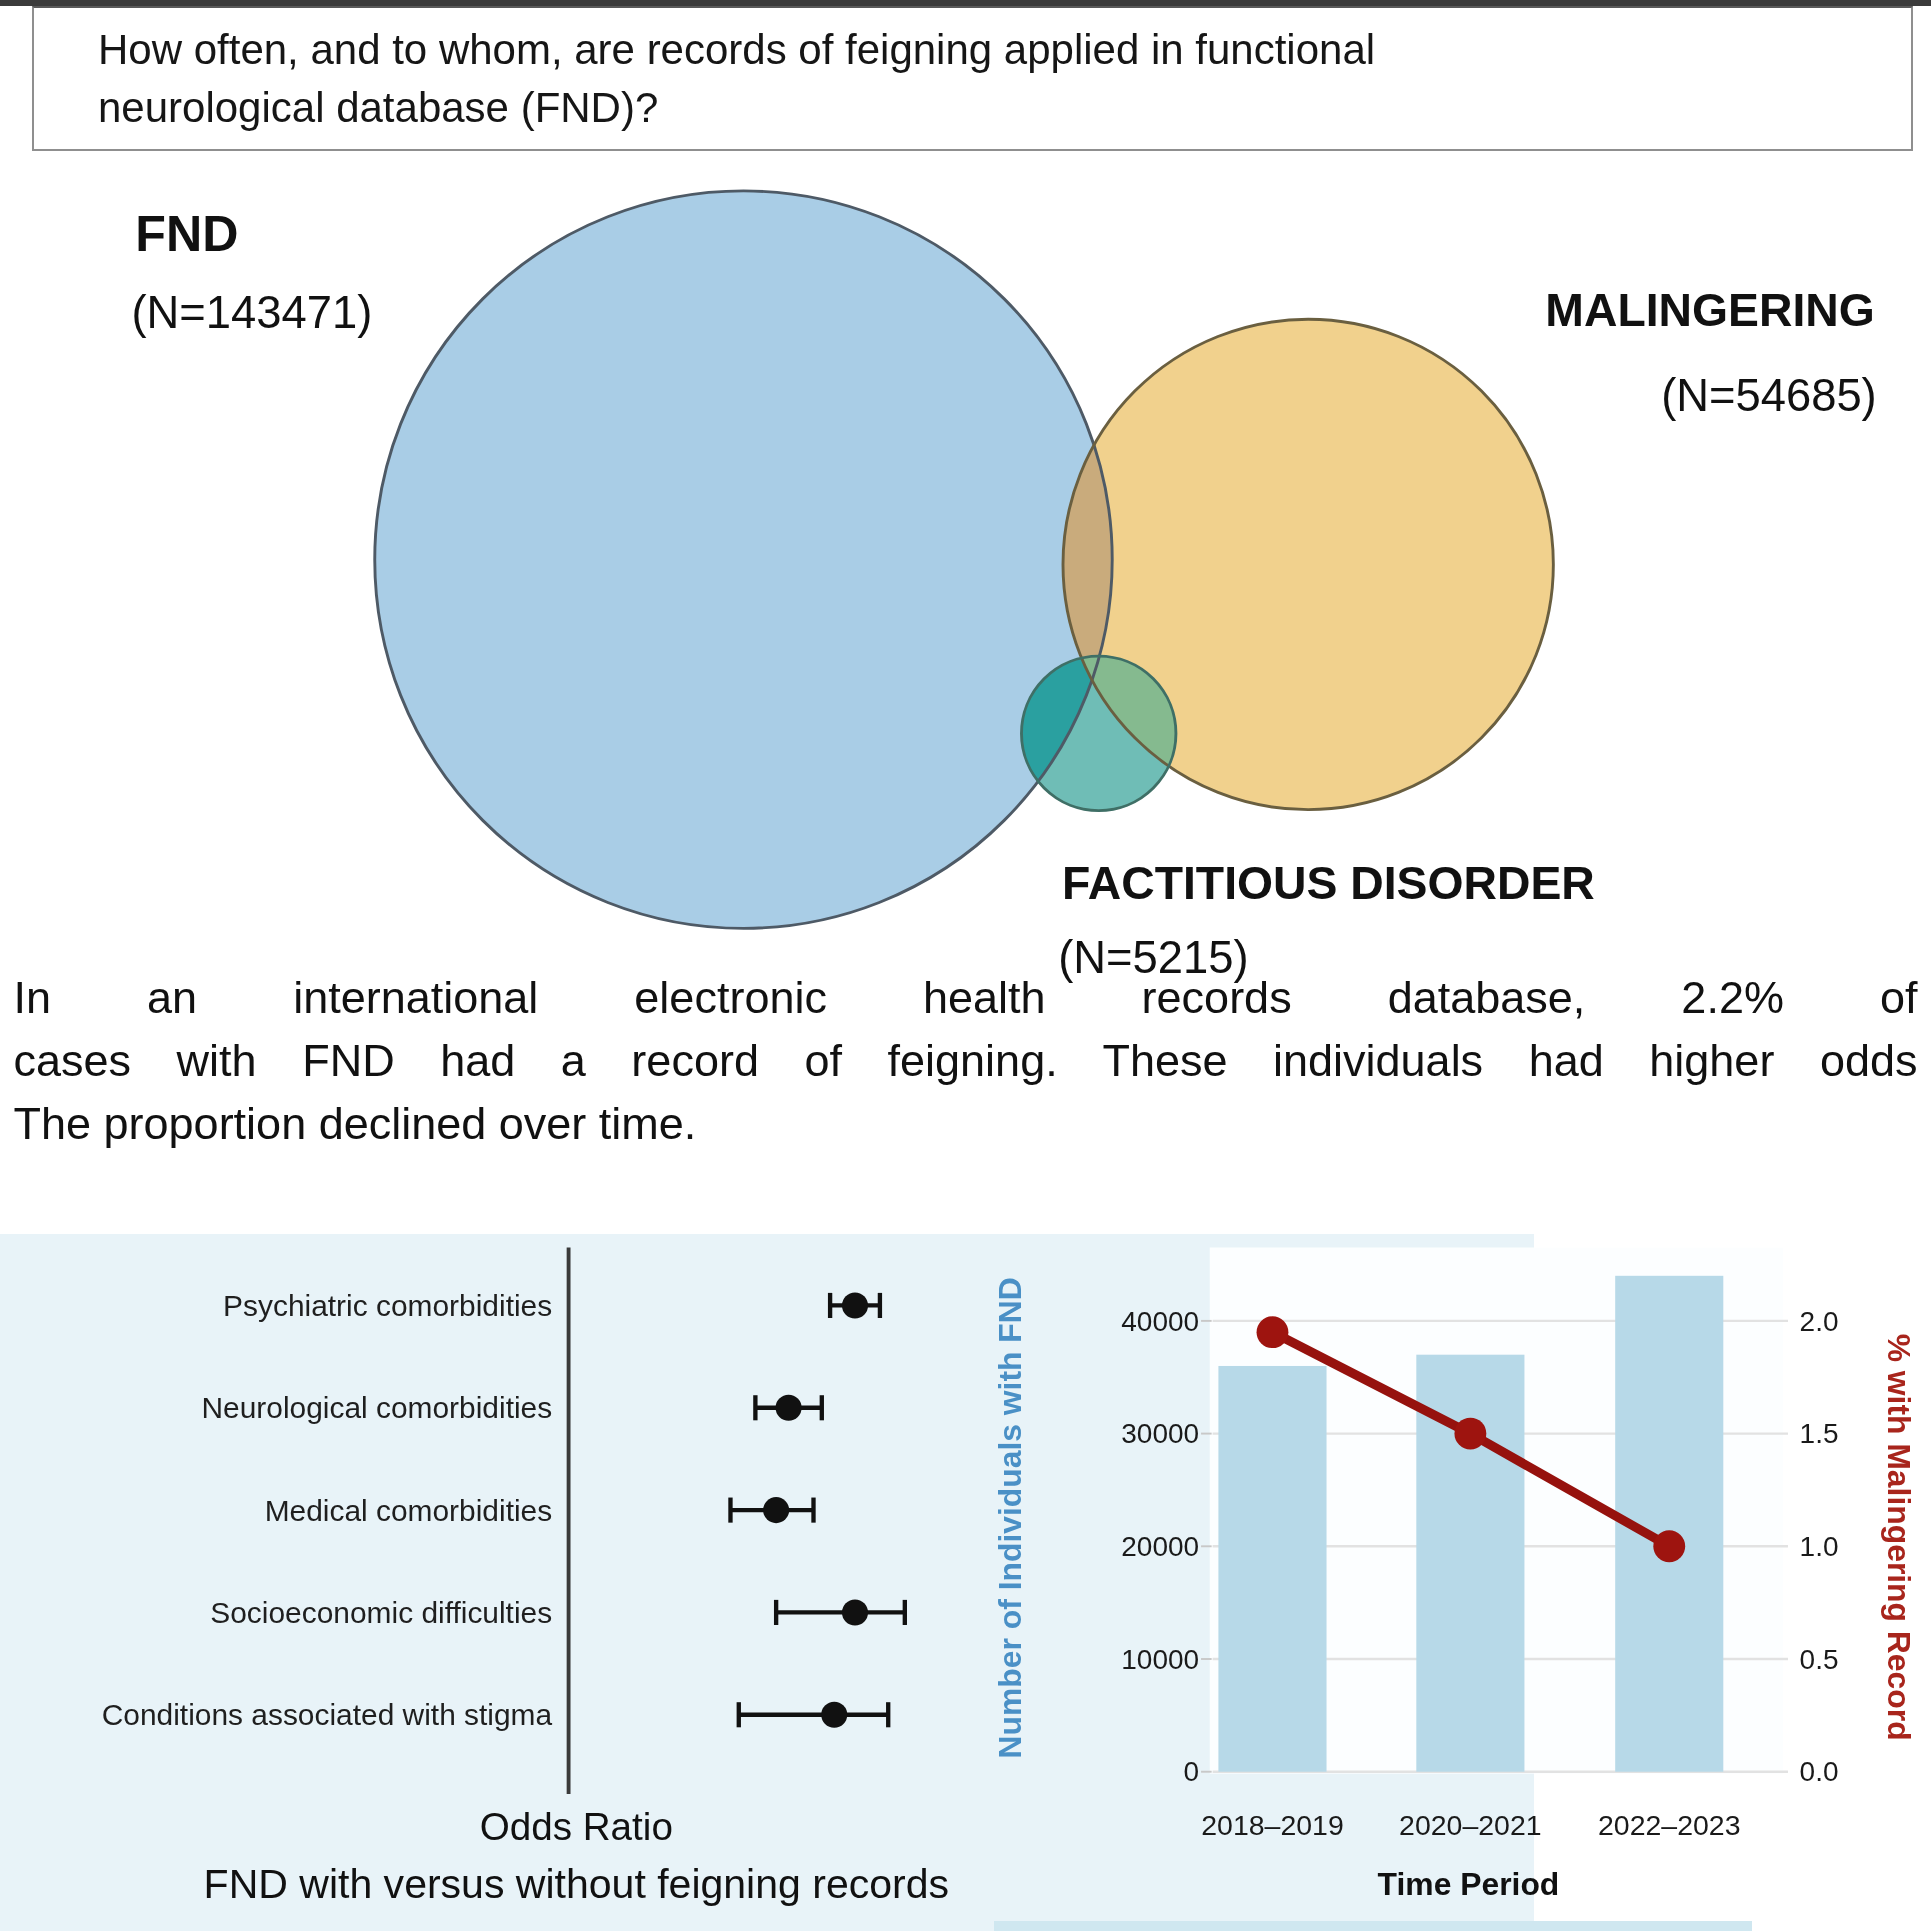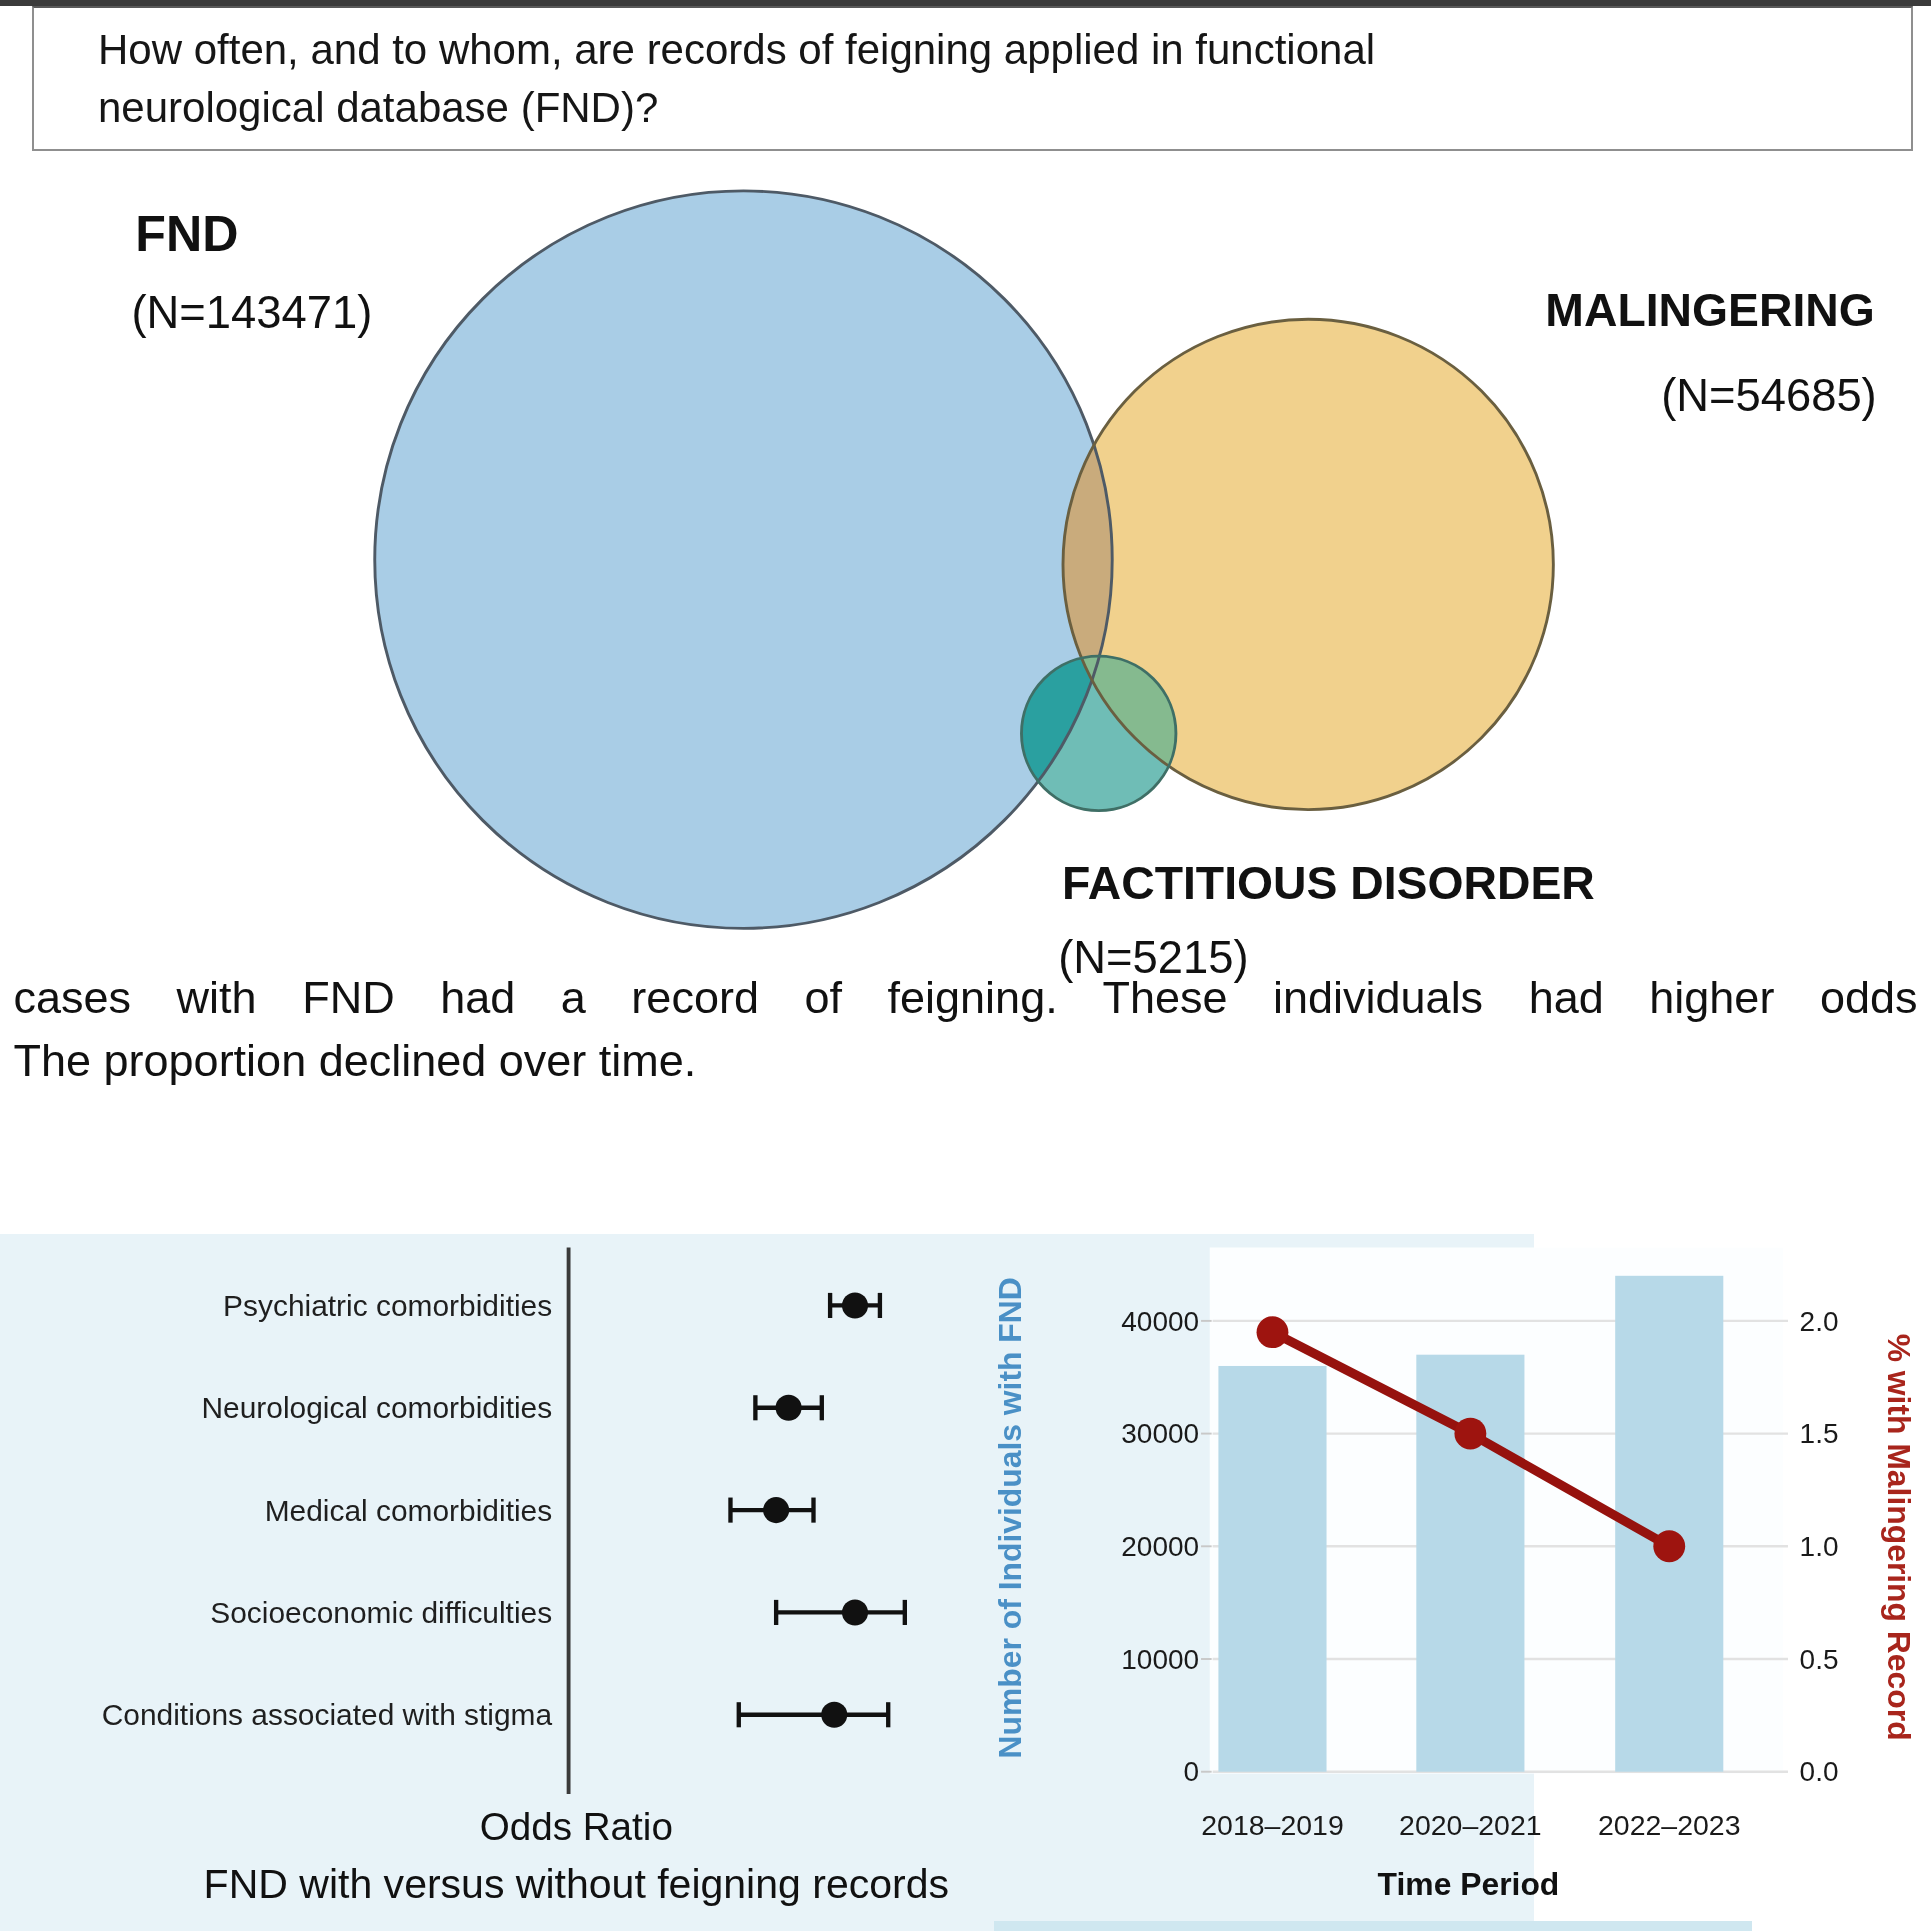--- a/index.html
+++ b/index.html
@@ -56,20 +56,21 @@
 
     <text class="venn-name" x="140" y="260" font-size="52">FND</text>
     <text class="venn-n" x="136" y="340" font-size="47">(N=143471)</text>
     <text class="venn-name" x="1942" y="338" font-size="48" text-anchor="end">MALINGERING</text>
     <text class="venn-n" x="1944" y="426" font-size="47" text-anchor="end">(N=54685)</text>
     <text class="venn-name" x="1100" y="932" font-size="48">FACTITIOUS DISORDER</text>
     <text class="venn-n" x="1096" y="1008" font-size="47">(N=5215)</text>
   </svg>
 
   <div id="summary">
+    <div class="sum-line">In an international electronic health records database, 2.2% of</div>
     <div class="sum-line">cases with FND had a record of feigning. These individuals had higher odds</div>
     <div class="sum-line last">The proportion declined over time.</div>
   </div>
 
   <div id="charts-panel">
     <svg id="forest-svg" viewBox="0 1278 1010 722" xmlns="http://www.w3.org/2000/svg">
         <line x1="589" y1="1292" x2="589" y2="1858" stroke="#3a3a3a" stroke-width="4"></line>
         <text x="572" y="1363" font-size="31" text-anchor="end" fill="#1f1f1f">Psychiatric comorbidities</text>
         <line x1="859.9" y1="1352" x2="911.5" y2="1352" stroke="#111111" stroke-width="4.5"></line>
         <line x1="859.9" y1="1339" x2="859.9" y2="1365" stroke="#111111" stroke-width="4.5"></line>

